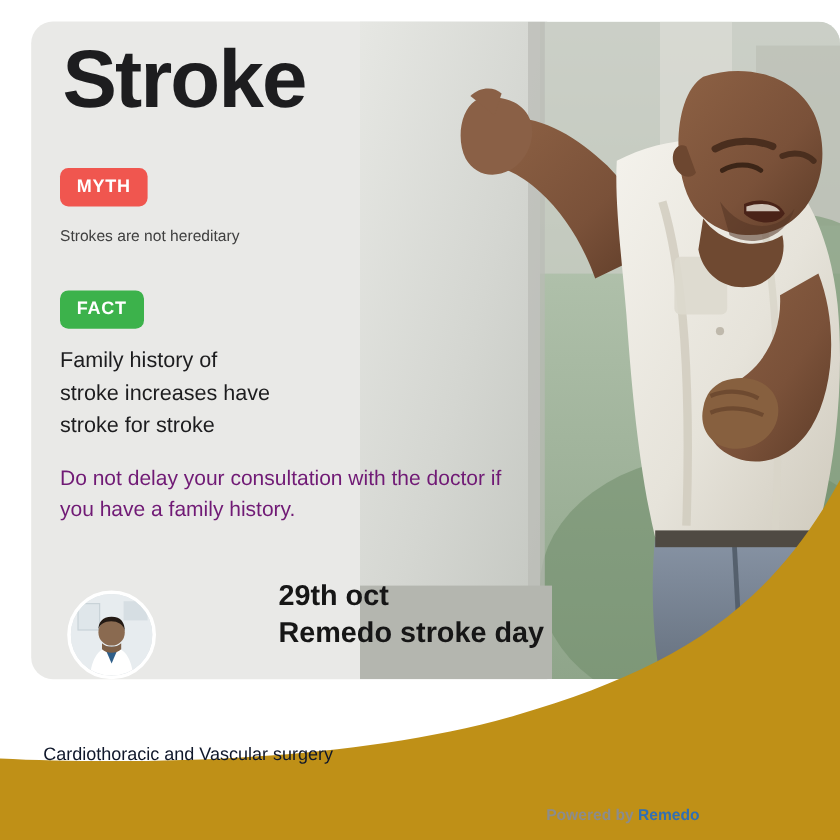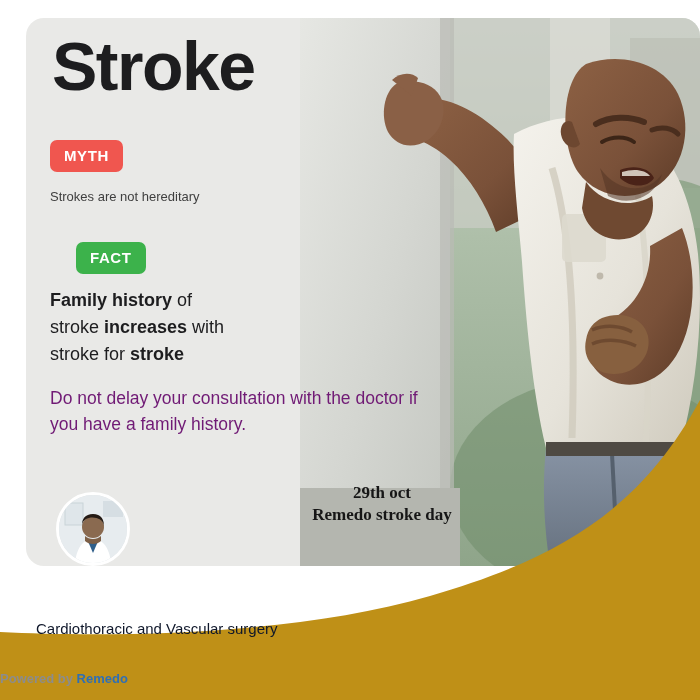--- a/index.html
+++ b/index.html
@@ -78,65 +78,63 @@
     justify-content: center;
     color: #ffffff;
     font-weight: bold;
     font-size: 15px;
     letter-spacing: 0.6px;
     border-radius: 7px;
     padding: 7px 14px 8px;
     z-index: 6;
   }
   .badge-myth { left: 50px; top: 140px; background: #f0564f; text-align: right; }
-  .badge-fact { left: 50px; top: 242px; background: #3cb24b; margin-left: 26px; }
+  .badge-fact { left: 50px; top: 242px; background: #3cb24b; }
 
   .myth-text {
     position: absolute;
     left: 50px; top: 188px;
     width: 340px;
     font-size: 13px;
     color: #404040;
     line-height: 1.35;
     z-index: 6;
   }
 
   .fact-text {
     position: absolute;
     left: 50px; top: 287px;
     width: 260px;
     font-size: 18px;
     color: #1d1d1f;
     line-height: 1.5;
     z-index: 6;
   }
-  .fact-text b { font-weight: bold; }
+  .fact-text b { font-weight: normal; }
 
   .note-text {
     position: absolute;
     left: 50px; top: 385px;
     width: 370px;
     font-size: 17.5px;
     color: #701a75;
     line-height: 1.5;
     z-index: 6;
   }
 
   
   .event {
     position: absolute;
     left: 232px; top: 482px;
     width: 300px;
-    text-align: center;
-    font-size: 17px;
+    font-size: 24px;
     font-weight: bold;
     color: #161616;
     line-height: 1.28;
     z-index: 7;
-    font-family: Liberation Serif, serif;
   }
 
   
   .avatar {
     position: absolute;
     left: 56px; top: 492px;
     width: 74px; height: 74px;
     border-radius: 50%;
     border: 3px solid #ffffff;
     overflow: hidden;
@@ -159,21 +157,21 @@
     font-size: 15px;
     color: #0f172a;
     z-index: 8;
   }
 
   
   .footer {
     position: absolute;
     left: 0; bottom: 14px;
     width: 583px;
-    text-align: left;
+    text-align: right;
     font-size: 13px;
     font-weight: bold;
     color: #8c8c8c;
     z-index: 9;
   }
   .footer .brand { color: #2f6fb5; }
 </style>
 </head>
 <body>
 
@@ -284,21 +282,21 @@
   </div>
 
   <div class="headline">Stroke</div>
 
   <div class="badge badge-myth">MYTH</div>
   <div class="myth-text">Strokes are not hereditary</div>
 
   <div class="badge badge-fact">FACT</div>
   <div class="fact-text">
     <b>Family history</b><span> of</span><br>
-    <span>stroke </span><b>increases</b><span> with</span><br>
+    <span>stroke </span><b>increases</b><span> have</span><br>
     <span>stroke for </span><b>stroke</b>
   </div>
 
   <div class="note-text">Do not delay your consultation with the doctor if you have a family history.</div>
 
   <div class="event">
     <div>29th oct</div>
     <div>Remedo stroke day</div>
   </div>
 

